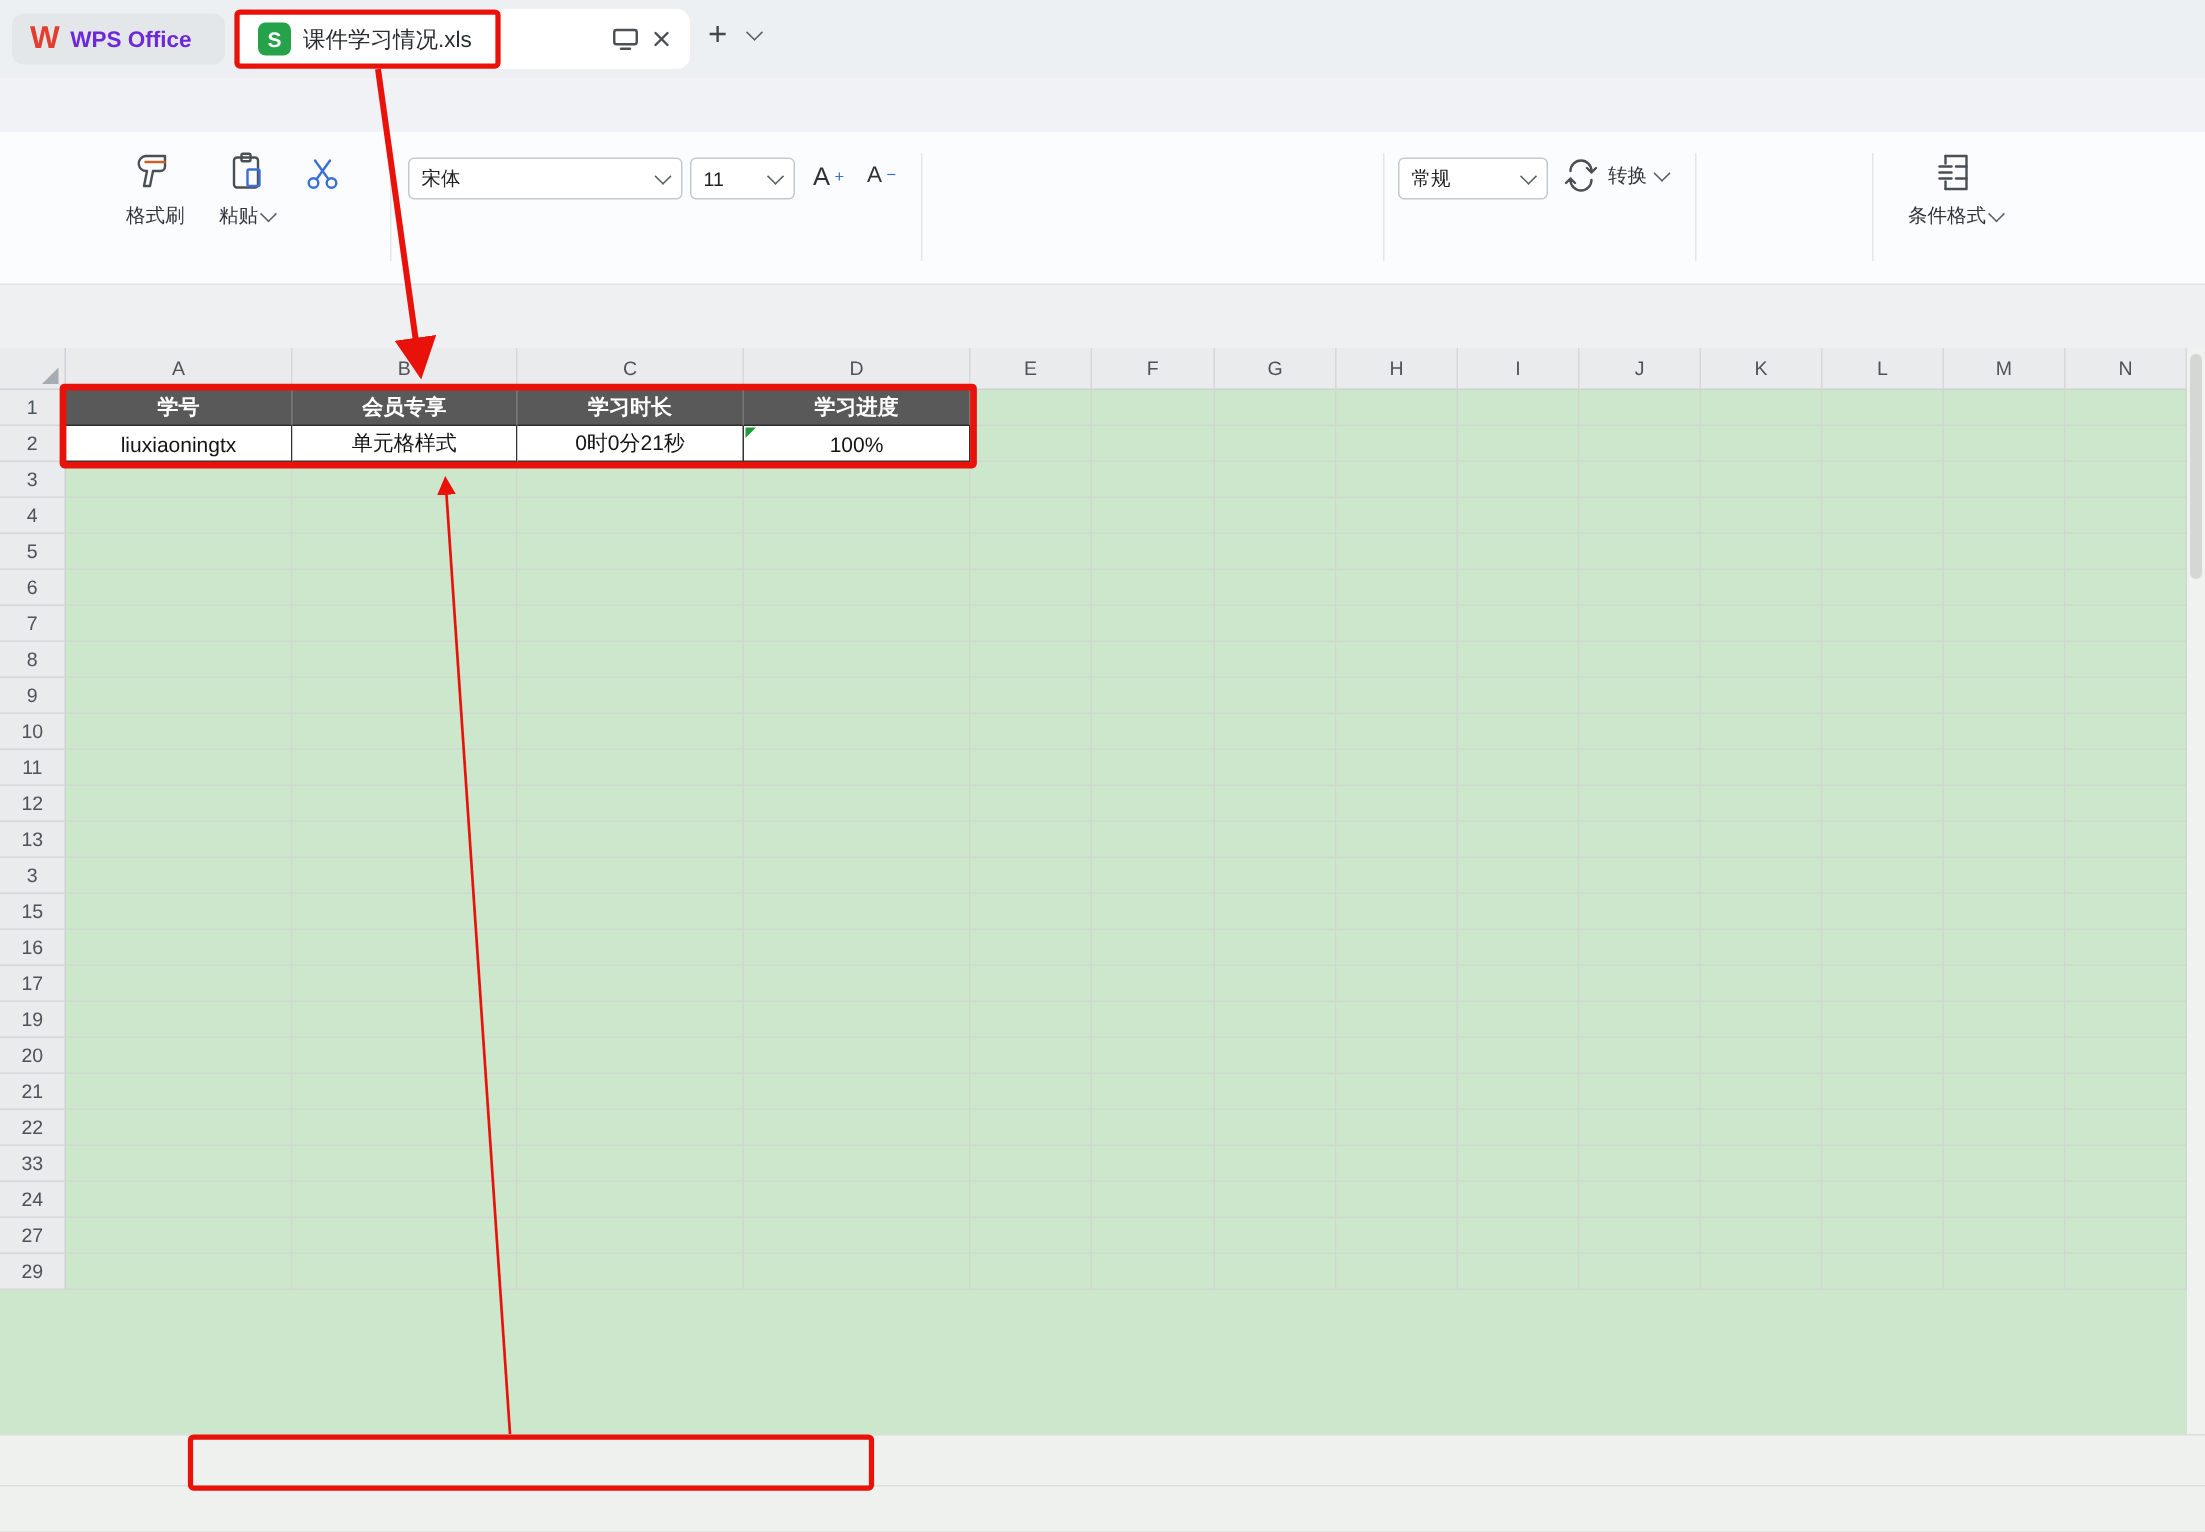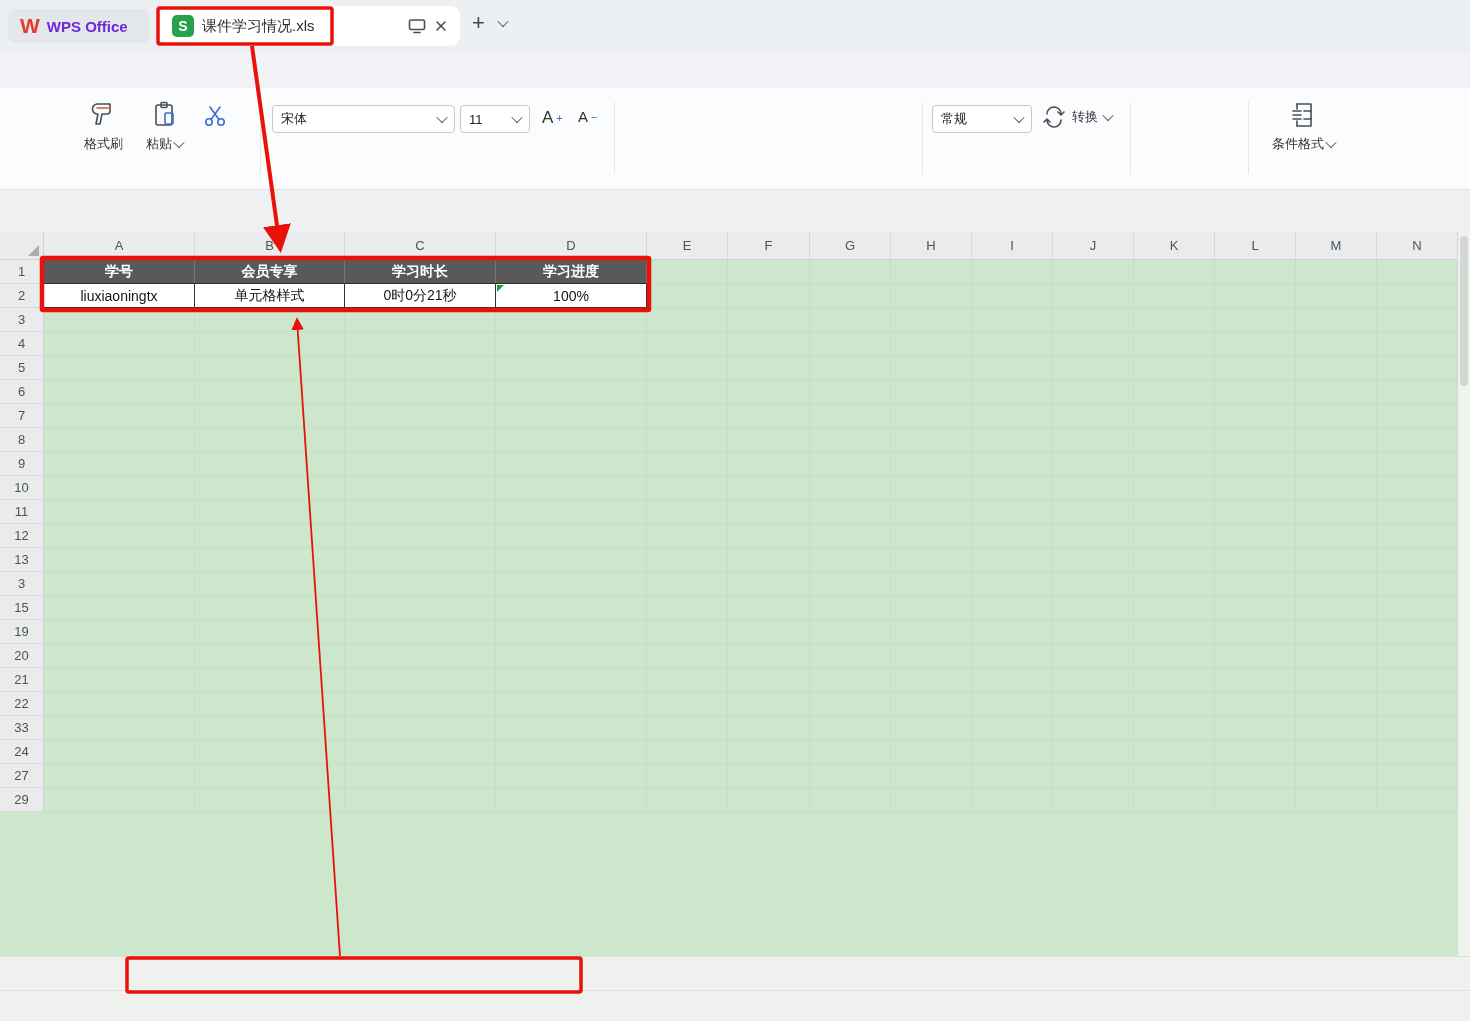--- a/index.html
+++ b/index.html
@@ -731,20 +731,54 @@
           <div class="cell" style="width: 81px;"></div>
           <div class="cell" style="width: 81px;"></div>
           <div class="cell" style="width: 81px;"></div>
           <div class="cell" style="width: 81px;"></div>
           <div class="cell" style="width: 81px;"></div>
           <div class="cell" style="width: 81px;"></div>
           <div class="cell" style="width: 81px;"></div>
           <div class="cell" style="width: 81px;"></div>
         </div>
         <div class="grow">
+          <div class="rownum">16</div>
+          <div class="cell" style="width: 151px;"></div>
+          <div class="cell" style="width: 150px;"></div>
+          <div class="cell" style="width: 151px;"></div>
+          <div class="cell" style="width: 151px;"></div>
+          <div class="cell" style="width: 81px;"></div>
+          <div class="cell" style="width: 82px;"></div>
+          <div class="cell" style="width: 81px;"></div>
+          <div class="cell" style="width: 81px;"></div>
+          <div class="cell" style="width: 81px;"></div>
+          <div class="cell" style="width: 81px;"></div>
+          <div class="cell" style="width: 81px;"></div>
+          <div class="cell" style="width: 81px;"></div>
+          <div class="cell" style="width: 81px;"></div>
+          <div class="cell" style="width: 81px;"></div>
+        </div>
+        <div class="grow">
+          <div class="rownum">17</div>
+          <div class="cell" style="width: 151px;"></div>
+          <div class="cell" style="width: 150px;"></div>
+          <div class="cell" style="width: 151px;"></div>
+          <div class="cell" style="width: 151px;"></div>
+          <div class="cell" style="width: 81px;"></div>
+          <div class="cell" style="width: 82px;"></div>
+          <div class="cell" style="width: 81px;"></div>
+          <div class="cell" style="width: 81px;"></div>
+          <div class="cell" style="width: 81px;"></div>
+          <div class="cell" style="width: 81px;"></div>
+          <div class="cell" style="width: 81px;"></div>
+          <div class="cell" style="width: 81px;"></div>
+          <div class="cell" style="width: 81px;"></div>
+          <div class="cell" style="width: 81px;"></div>
+        </div>
+        <div class="grow">
           <div class="rownum">19</div>
           <div class="cell" style="width: 151px;"></div>
           <div class="cell" style="width: 150px;"></div>
           <div class="cell" style="width: 151px;"></div>
           <div class="cell" style="width: 151px;"></div>
           <div class="cell" style="width: 81px;"></div>
           <div class="cell" style="width: 82px;"></div>
           <div class="cell" style="width: 81px;"></div>
           <div class="cell" style="width: 81px;"></div>
           <div class="cell" style="width: 81px;"></div>

